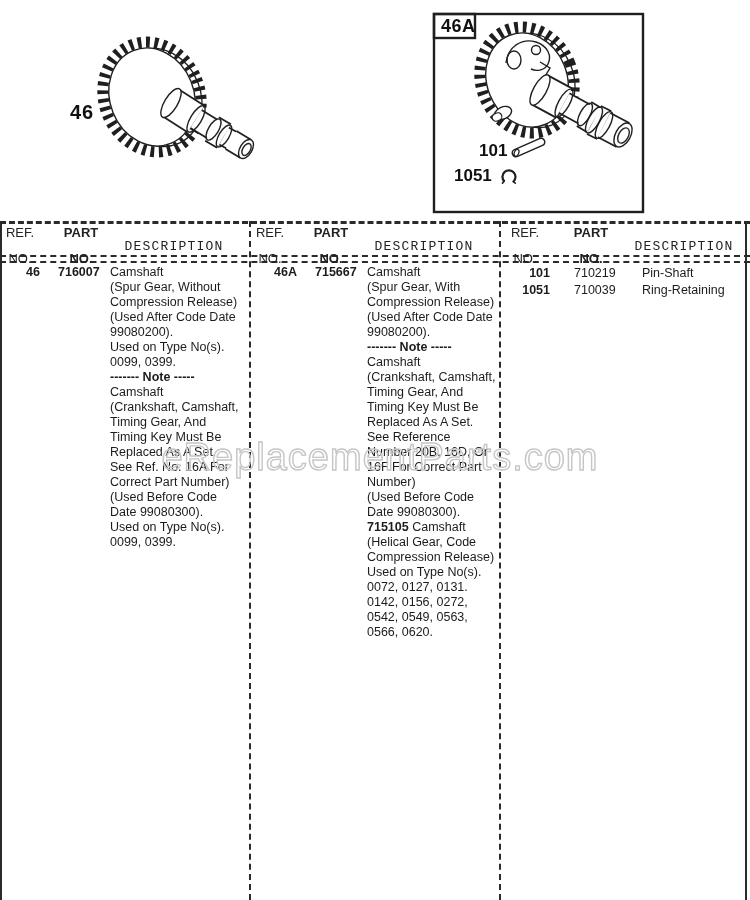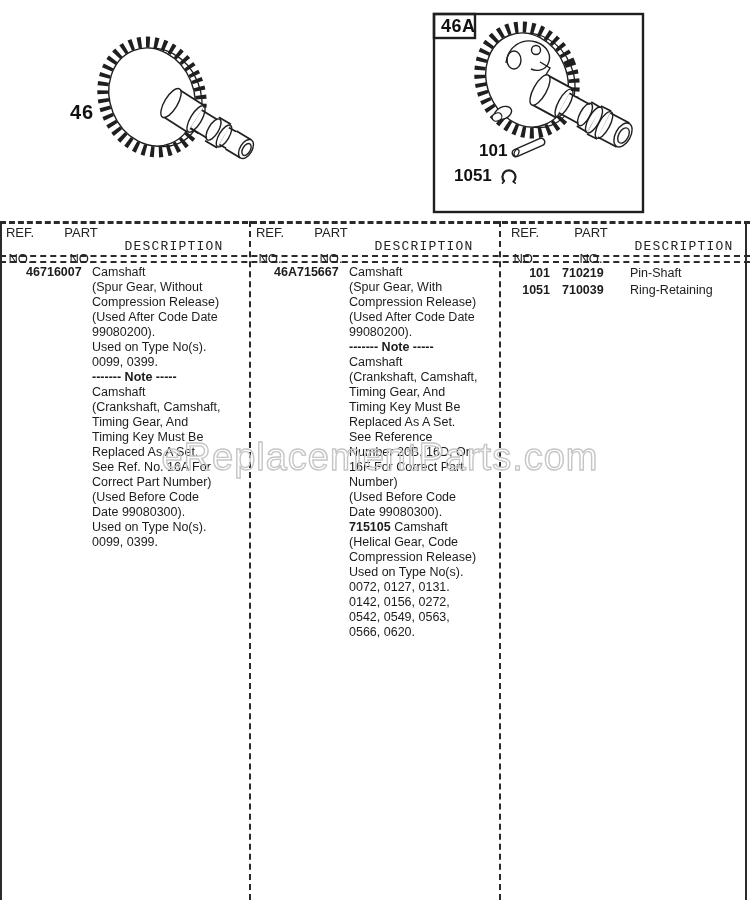--- a/index.html
+++ b/index.html
@@ -22,37 +22,37 @@
   .hdr-sep { position:absolute; left:0; top:255px; width:750px; height:4px;
              border-top:2px dashed #2b2b2b; border-bottom:2px dashed #2b2b2b; }
   .vline   { position:absolute; top:221px; bottom:0; width:0; }
   .v-col   { border-left:2px dashed #2b2b2b; }
   .v-edge  { border-left:2px solid #2b2b2b; }
 
   
   .hdr-group { position:absolute; top:226px; display:flex; font-size:13px; line-height:14px; color:#222; }
   .hc { text-align:center; }
   .hc.ref  { width:40px; }
-  .hc.part { width:46px; margin-left:18px; }
+  .hc.part { width:46px; margin-left:18px;font-weight:bold; }
   .hc.desc { width:128px; margin-left:6px; letter-spacing:1.2px; }
   .hc .second { margin-top:12px; }
   .hc.desc .dlabel { margin-top:14px; white-space:nowrap;font-family:Liberation Mono, monospace; }
   .hg3 .ref { width:50px; }
 
   
   .bodycol { position:absolute; top:265px; display:flex; align-items:flex-start;
              font-size:12.5px; line-height:15px; }
   .bodycol .ref  { width:40px; text-align:right; font-weight:bold; white-space:nowrap; }
-  .bodycol .part { width:46px; font-weight:bold; white-space:nowrap; }
+  .bodycol .part { width:46px; margin-left:18px; font-weight:bold; white-space:nowrap; }
   .bodycol .desc { margin-left:6px; width:130px; }
   .desc div { white-space:nowrap; }
   .col2 .ref { width:47px; }
   .col3row { position:absolute; display:flex; font-size:12.5px; line-height:17px; }
   .col3row .ref  { width:50px; text-align:right; font-weight:bold; }
-  .col3row .part { width:46px; margin-left:12px; font-weight:bold; }
+  .col3row .part { width:46px; margin-left:24px; font-weight:normal; }
   .col3row .desc3 { margin-left:22px; white-space:nowrap; }
 
   
   .watermark { position:absolute; left:140px; top:430px; pointer-events:none; z-index:5; }
 </style>
 </head>
 <body>
 
 <div class="page">
 

